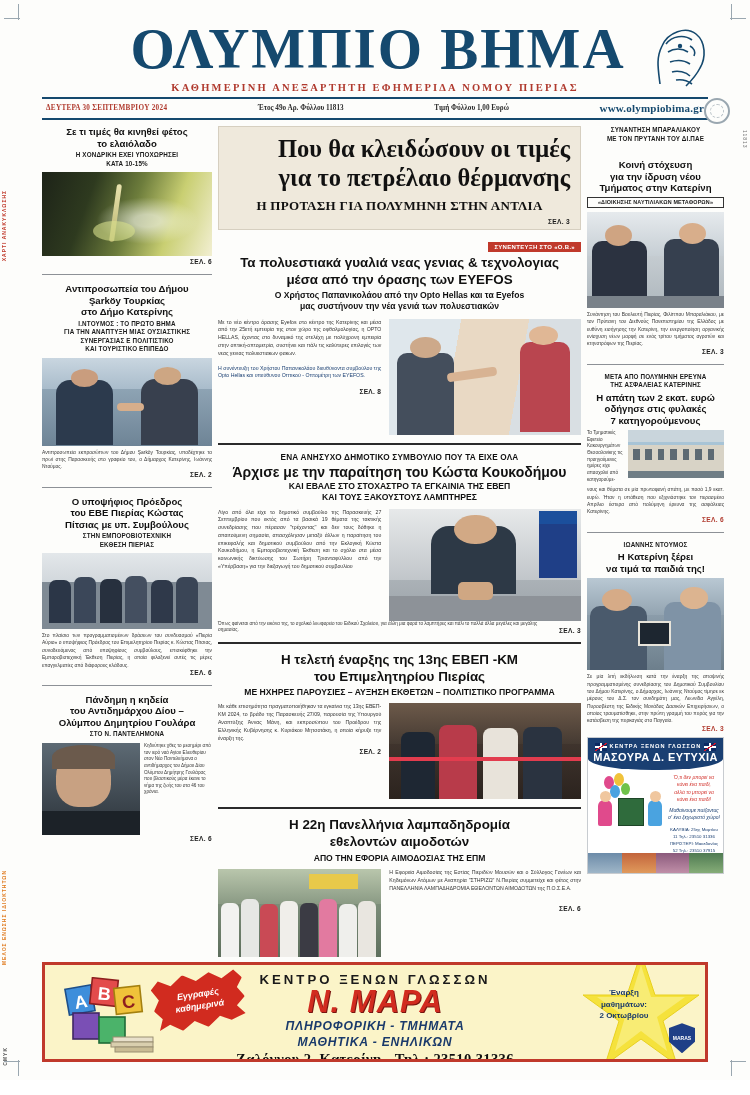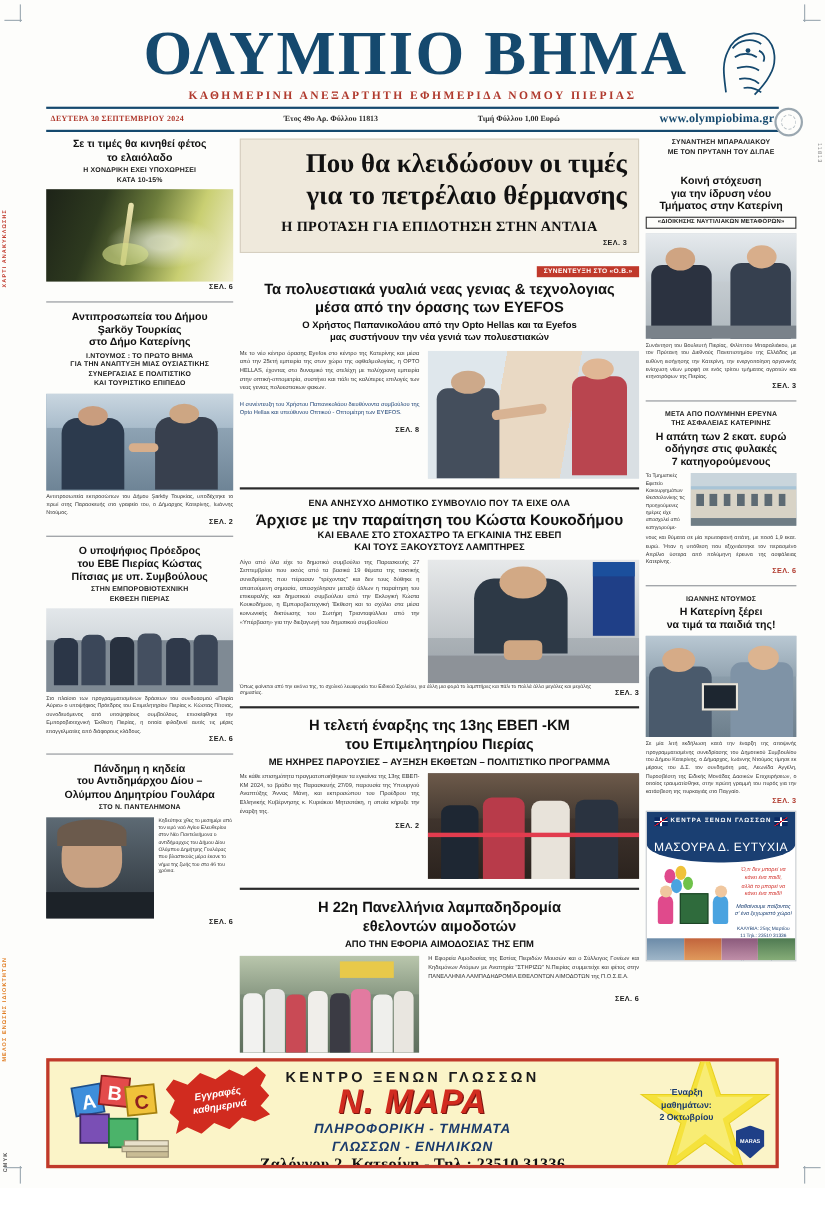--- a/index.html
+++ b/index.html
@@ -192,21 +192,21 @@
   .ad-masoura {
     background: #ffffff; border: 1px solid #c8ccd0; height: 137px;
     position: relative; overflow: hidden;
   }
   .masoura-top {
     background: #1a3f72; color: #fff; text-align: center; padding: 5px 2px 7px;
     position: relative;
     border-radius: 0 0 48% 48% / 0 0 36% 36%;
   }
   .masoura-kick { font-size: 5.6px; letter-spacing: 1px; font-weight: bold; }
-  .masoura-name { font-size: 11px; font-weight: normal; letter-spacing: .4px; margin-top: 16px; }
+  .masoura-name { font-size: 11px; font-weight: bold; letter-spacing: .4px; margin-top: 2px; }
   .flag {
     position: absolute; top: 5px; width: 12px; height: 8px; background:#0b2a63;
   }
   .flag.l { left: 7px; } .flag.r { right: 7px; }
   .flag::before{content:'';position:absolute;inset:0;
     background:
       linear-gradient(to bottom, transparent 42%, #fff 42%, #fff 58%, transparent 58%),
       linear-gradient(to right, transparent 42%, #fff 42%, #fff 58%, transparent 58%);}
   .flag::after{content:'';position:absolute;inset:0;
     background:
@@ -361,21 +361,21 @@
         </div>
         <div class="sel">ΣΕΛ. 6</div>
       </div>
     </div>
 
     <div class="col">
 
       <div class="lead-block">
         <div class="lead-h">Που θα κλειδώσουν οι τιμές</div>
         <div class="lead-h">για το πετρέλαιο θέρμανσης</div>
-        <div class="lead-sub">Η ΠΡΟΤΑΣΗ ΓΙΑ ΕΠΙΔΟΤΗΣΗ ΣΤΗΝ ΑΝΤΛΙΑ</div>
+        <div class="lead-sub">Η ΠΡΟΤΑΣΗ ΓΙΑ ΠΟΛΥΜΗΝΗ ΣΤΗΝ ΑΝΤΛΙΑ</div>
         <div class="sel" style="margin-top:4px">ΣΕΛ. 3</div>
       </div>
 
       <div>
         <div style="text-align:right;margin-bottom:2px">
           <span class="badge-red">ΣΥΝΕΝΤΕΥΞΗ ΣΤΟ «Ο.Β.»</span>
         </div>
         <div class="center-h1">Τα πολυεστιακά γυαλιά νεας γενιας &amp; τεχνολογιας</div>
         <div class="center-h1">μέσα από την όρασης των EYEFOS</div>
         <div class="center-h2" style="margin-top:2px">Ο Χρήστος Παπανικολάου από την Opto Hellas και τα Eyefos</div>
@@ -607,21 +607,21 @@
 
     <div class="ad-start">
       <div>Έναρξη</div>
       <div>μαθημάτων:</div>
       <div>2 Οκτωβρίου</div>
     </div>
 
     <div class="ad-title">ΚΕΝΤΡΟ ΞΕΝΩΝ ΓΛΩΣΣΩΝ</div>
     <div class="ad-big">Ν. ΜΑΡΑ</div>
     <div class="ad-line">ΠΛΗΡΟΦΟΡΙΚΗ - ΤΜΗΜΑΤΑ</div>
-    <div class="ad-line">ΓΛΩΣΣΩΝ - ΕΝΗΛΙΚΩΝ</div>
+    <div class="ad-line">ΜΑΘΗΤΙΚΑ - ΕΝΗΛΙΚΩΝ</div>
     <div class="ad-addr">Ζαλόγγου 2, Κατερίνη - Τηλ.: 23510 31336</div>
 
     <div class="shield">
       <span>MARAS</span>
     </div>
   </div>
 
 </div>
 
 </body></html>

